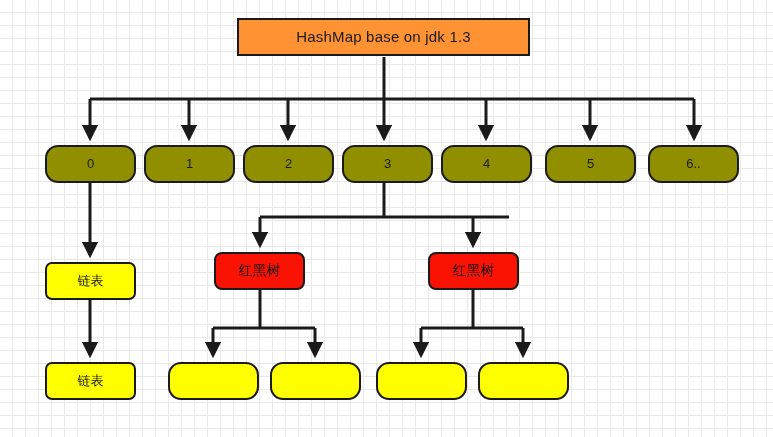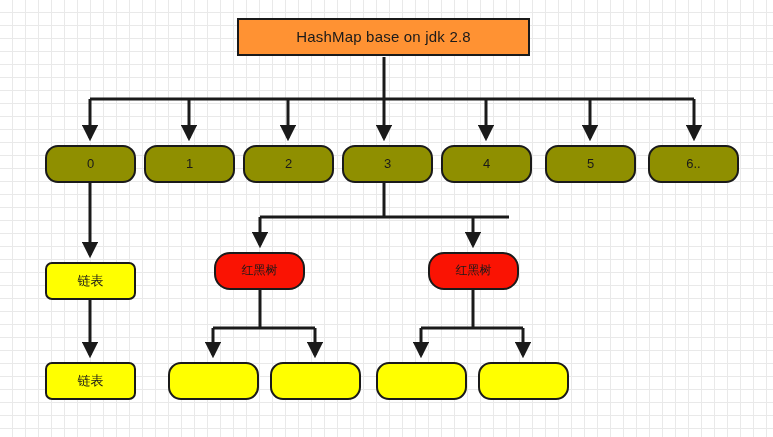--- a/index.html
+++ b/index.html
@@ -67,22 +67,22 @@
   }
 
   .node-list {
     background: #ffff00;
     border-radius: 7px;
     font-size: 13px;
   }
 
   .node-tree {
     background: #fa1303;
-    border-radius: 16px;
-    font-size: 12px;
+    border-radius: 8px;
+    font-size: 14px;
   }
 
   .node-leaf {
     background: #ffff00;
     border-radius: 13px;
     font-size: 13px;
   }
 </style>
 </head>
 <body>
@@ -124,21 +124,21 @@
       <path d="M 315 328 L 315 355" marker-end="url(#arrow)"></path>
 
       <path d="M 473 290 L 473 328"></path>
       <path d="M 421 328 L 523 328"></path>
       <path d="M 421 328 L 421 355" marker-end="url(#arrow)"></path>
       <path d="M 523 328 L 523 355" marker-end="url(#arrow)"></path>
     </g>
   </svg>
 
   <div class="node node-title" style="left:237px; top:18px; width:293px; height:38px;">
-    <span>HashMap base on jdk 2.8</span>
+    <span>HashMap base on jdk 1.3</span>
   </div>
 
   <div class="node node-bucket" style="left:45px; top:145px; width:91px; height:38px;">
     <span>0</span>
   </div>
   <div class="node node-bucket" style="left:144px; top:145px; width:91px; height:38px;">
     <span>1</span>
   </div>
   <div class="node node-bucket" style="left:243px; top:145px; width:91px; height:38px;">
     <span>2</span>

